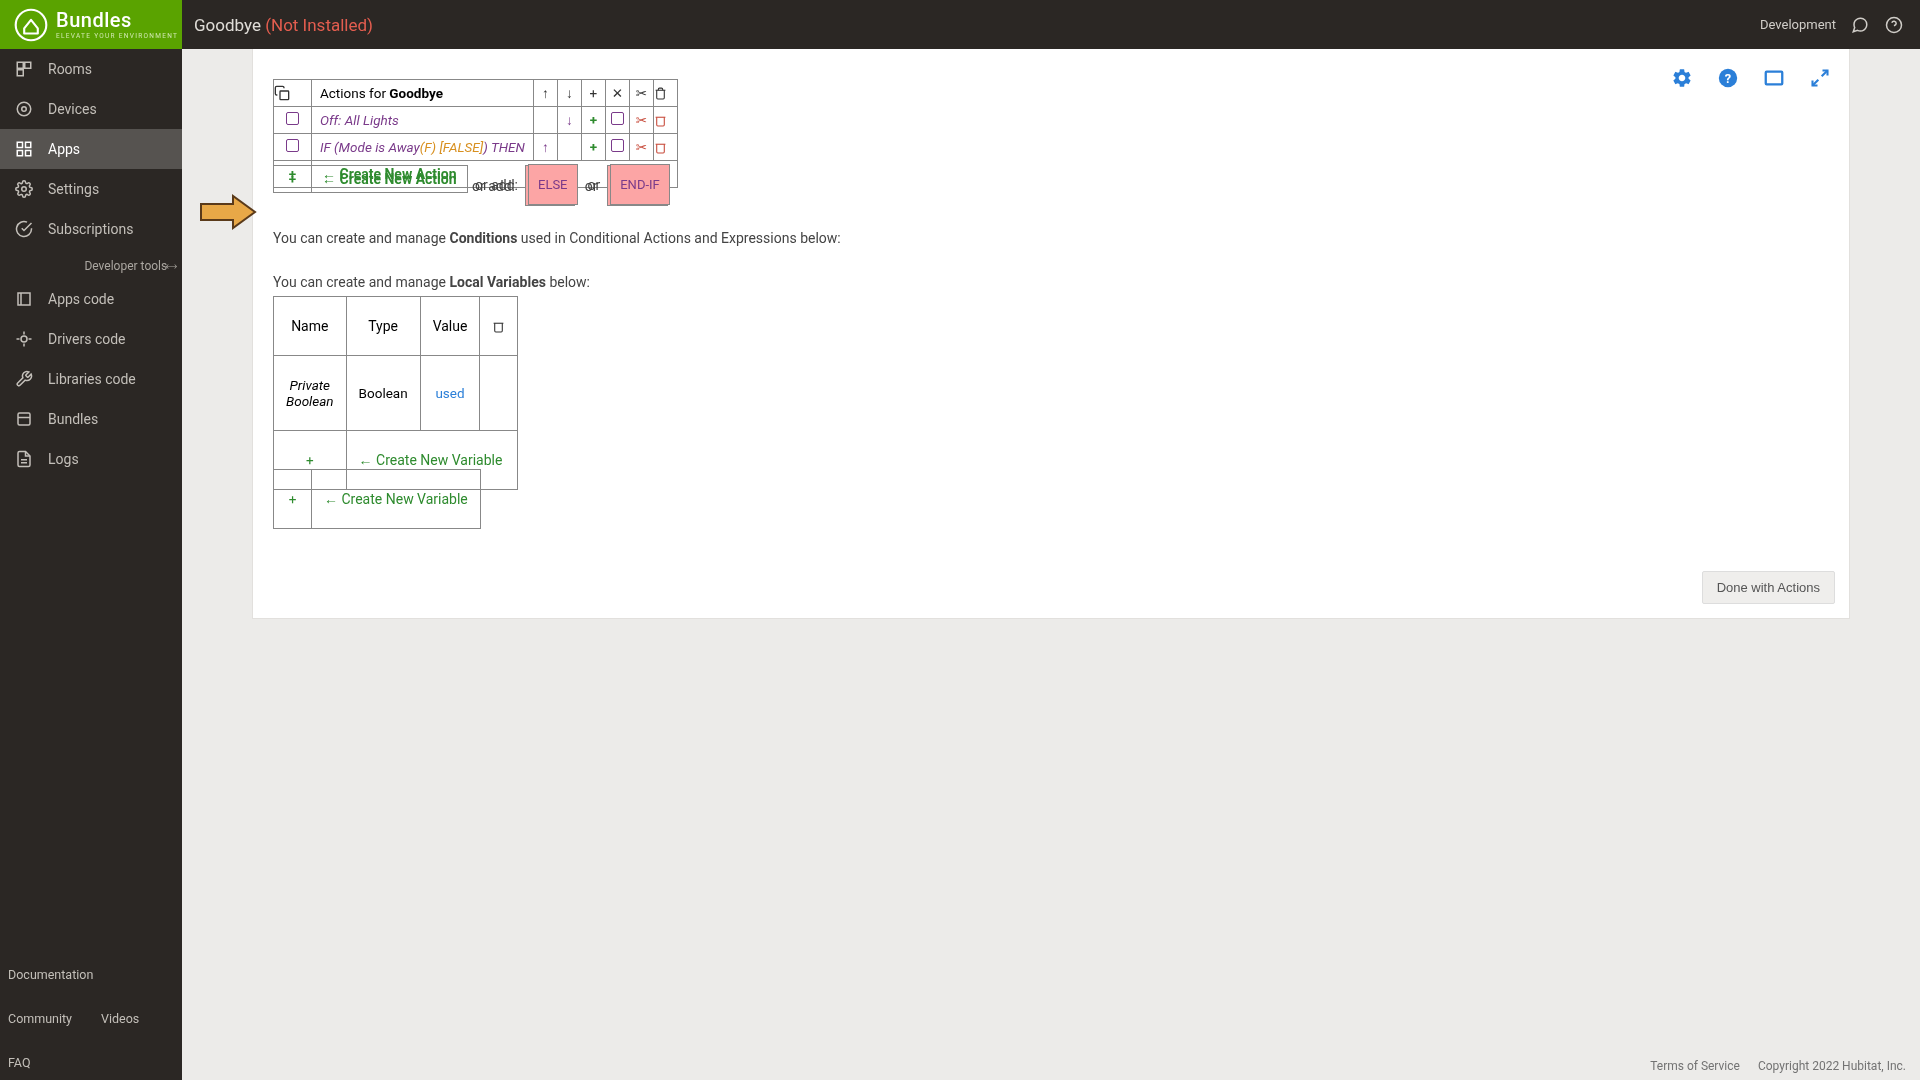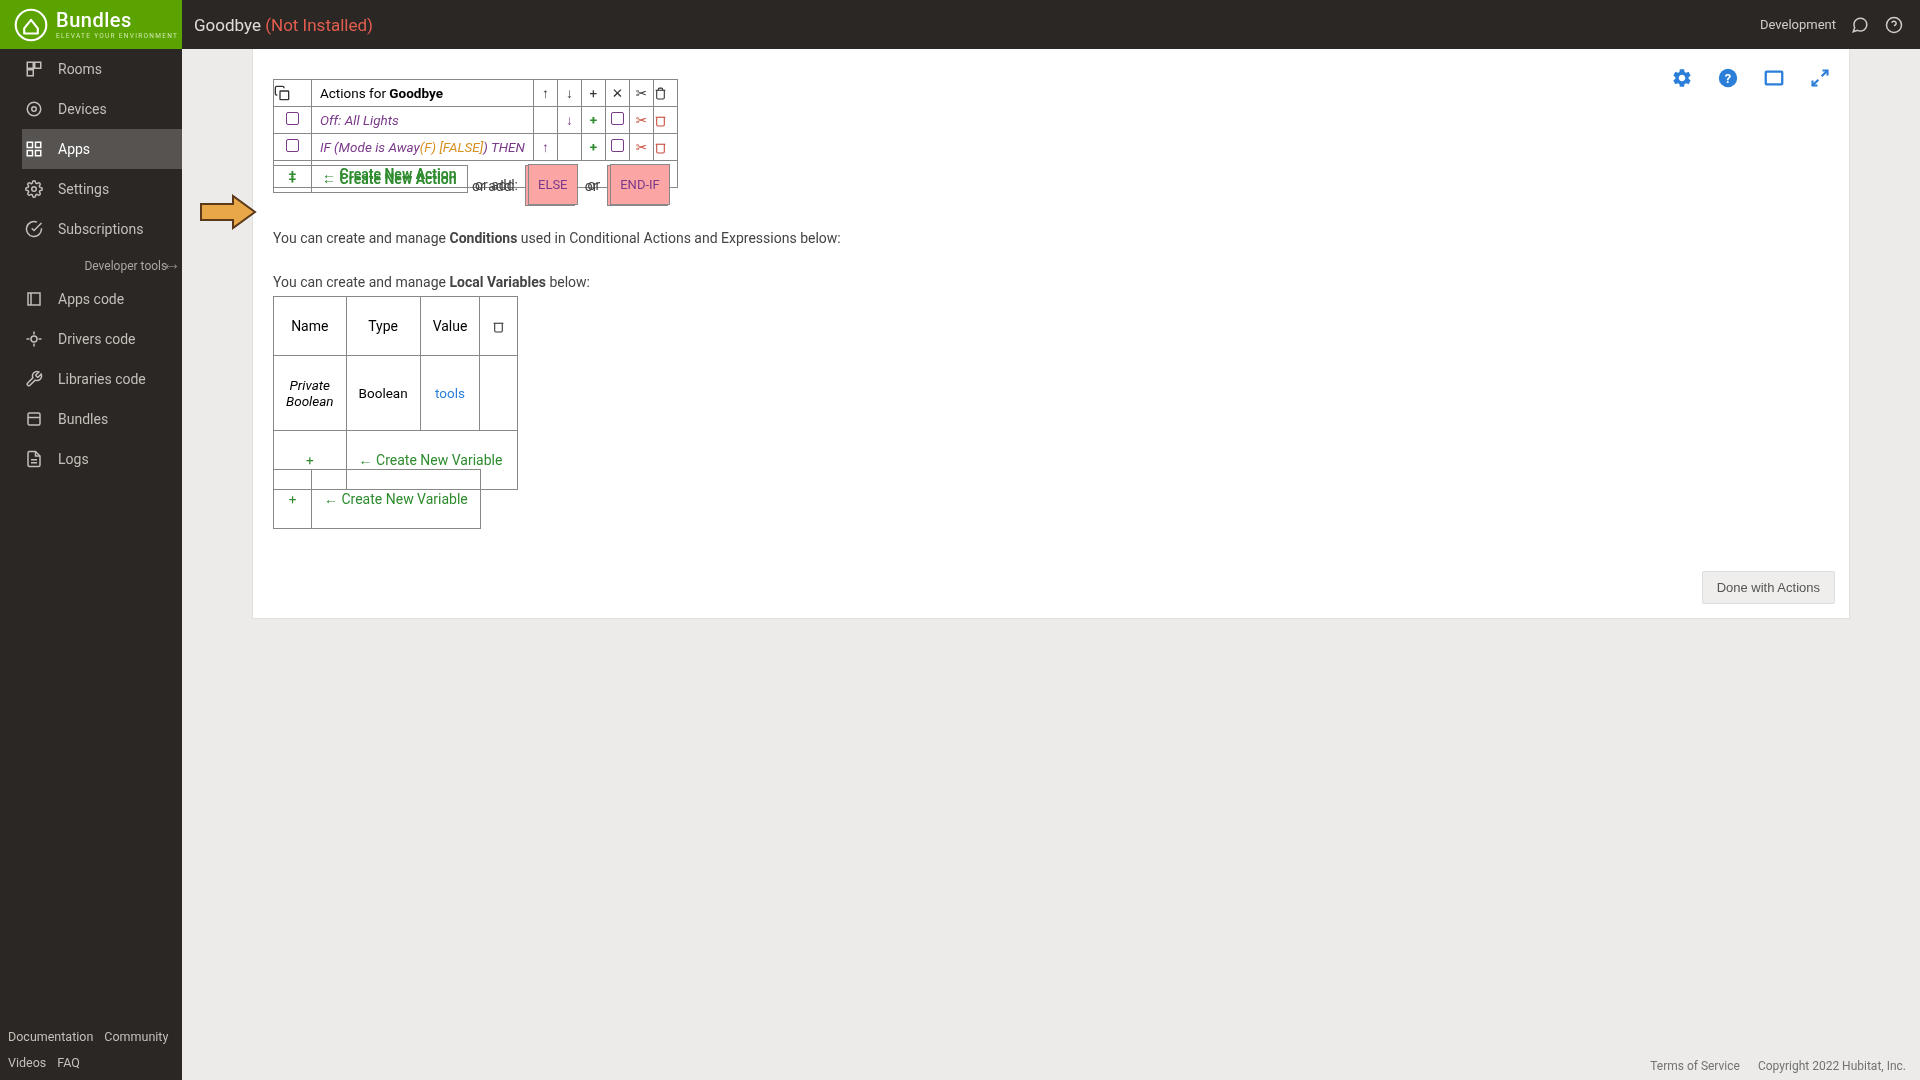--- a/index.html
+++ b/index.html
@@ -11,26 +11,26 @@
 .logo-text { margin-left: 8px; display: flex; flex-direction: column; justify-content: center; }
 .logo-brand { font-size: 20px; font-weight: 500; letter-spacing: 0.5px; color: #fff; line-height: 1; }
 .logo-tag { font-size: 6.5px; letter-spacing: 1.3px; color: #d0e8b0; margin-top: 2px; }
 .page-title { margin-left: 12px; font-size: 17px; font-weight: 400; color: #e0ddd8; }
 .not-installed { color: #e35d4f; }
 .top-right { margin-left: auto; display: flex; align-items: center; gap: 14px; color: #d0cdc8; font-size: 13px; }
 .icon-btn-top { width: 20px; height: 20px; display: flex; align-items: center; justify-content: center; cursor: pointer; }
 
 .layout { display: flex; height: calc(100vh - 49px); }
 .sidebar { width: 182px; background: #2b2724; color: #c3bfb9; display: flex; flex-direction: column; }
-.nav-item { height: 40px; display: flex; align-items: center; padding-left: 2px; gap: 14px; font-size: 14px; cursor: pointer; margin-left: 22px; }
+.nav-item { height: 40px; display: flex; align-items: center; padding-left: 14px; gap: 14px; font-size: 14px; cursor: pointer; }
 .nav-item.active { background: #565350; color: #fff; }
 .nav-icon { width: 20px; height: 20px; display: flex; align-items: center; justify-content: center; }
 .dev-header { font-size: 12px; color: #aaa6a0; padding: 10px 6px 6px 6px; display: flex; justify-content: flex-end; align-items: center; }
 .collapse-icon { font-size: 11px; transform: rotate(45deg); display: inline-block; }
-.sidebar-footer { margin-top: auto; padding: 8px 8px 10px 8px; font-size: 12.5px; color: #c3bfb9; display: flex; gap: 11px; flex-wrap: wrap; }
+.sidebar-footer { margin-top: auto; padding: 8px 8px 10px 8px; font-size: 12.5px; color: #c3bfb9; display: flex; gap: 29px; flex-wrap: wrap; }
 .sidebar-footer span { cursor: pointer; }
 
 .main { flex: 1; background: #ecebe9; position: relative; overflow-y: auto; }
 .panel { background: #fff; margin: 0 70px 0 70px; min-height: 570px; border: 1px solid #e2e0dd; border-top: none; position: relative; padding: 24px 20px 20px 20px; }
 .panel-icons { position: absolute; top: 18px; right: 18px; display: flex; gap: 24px; }
 .panel-icon { width: 22px; height: 22px; color: #2b7fd8; cursor: pointer; display: flex; align-items: center; justify-content: center; }
 
 .actions-table { border-collapse: collapse; font-size: 13.5px; margin-top: 6px; }
 .actions-table td { border: 1px solid #888; padding: 0; height: 27px; vertical-align: middle; }
 .chk-cell { width: 38px; text-align: center; }
@@ -366,21 +366,21 @@
           <th style="width:24px;">
                 <svg width="13" height="13" viewBox="0 0 24 24" fill="none" stroke="#333" stroke-width="2">
                   <polyline points="3 6 5 6 21 6"></polyline>
                   <path d="M19 6v14a2 2 0 0 1-2 2H7a2 2 0 0 1-2-2V6"></path>
                 </svg>
               </th>
         </tr>
         <tr>
           <td class="priv-bool">Private Boolean</td>
           <td>Boolean</td>
-          <td class="true-val">tools</td>
+          <td class="true-val">used</td>
           <td></td>
         </tr>
         <tr class="var-new-row">
           <td class="plus-i" style="width:38px; border-right:1px solid #888;">+</td>
           <td class="create-var" colspan="3" style="cursor:pointer; text-align:left;">← Create New Variable</td>
         </tr>
       </tbody>
         </table>
 
       <div style="height:0; position:relative;">

